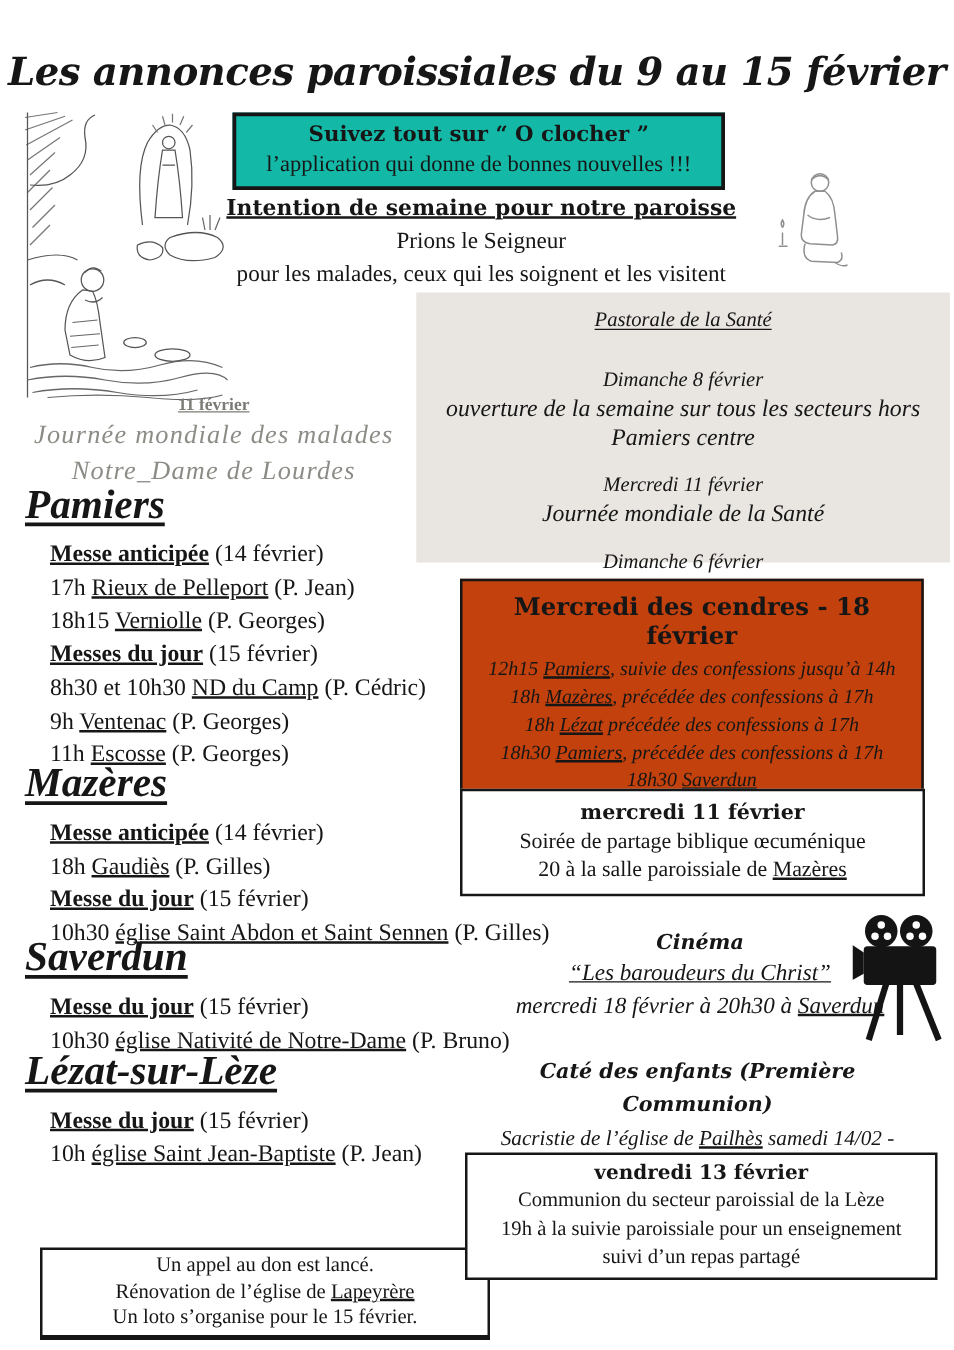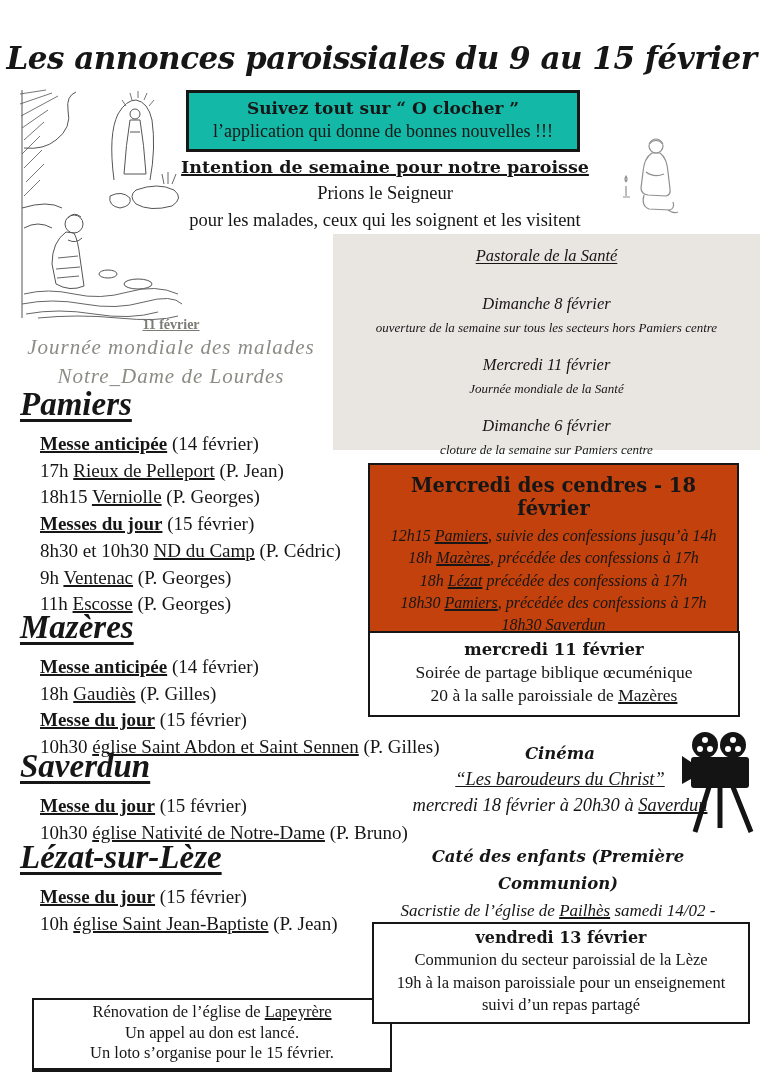--- a/index.html
+++ b/index.html
@@ -14,21 +14,21 @@
   .fb1{font-size:17px;font-weight:bold;font-family:"DejaVu Serif",serif;}
   .fb2{font-size:18px;margin-top:3px;}
   .intention{position:absolute;left:150px;top:157px;width:470px;text-align:center;}
   .int-h{font-size:17.5px;font-weight:bold;text-decoration:underline;text-decoration-thickness:1.5px;font-family:"DejaVu Serif",serif;}
   .int-l{font-size:18.5px;margin-top:6px;}
   .pastorale{position:absolute;left:333px;top:234px;width:427px;height:216px;background:#e9e6e2;
         text-align:center;font-style:italic;}
   .past-title{margin-top:12px;font-size:16.5px;text-decoration:underline;text-underline-offset:2px;}
   .past-date{font-size:16.5px;line-height:24px;margin-top:14px;}
   .past-date.first{margin-top:26px;}
-  .past-text{font-size:13px;line-height:23px;}
+  .past-text{font-size:19px;line-height:23px;}
   .caption{position:absolute;left:6px;top:317px;width:330px;text-align:center;color:#8c8c86;}
   .cap-date{font-size:14px;font-weight:bold;text-decoration:underline;color:#7c7c76;}
   .cap-line{font-size:21px;font-style:italic;line-height:29px;letter-spacing:1px;}
   .section{position:absolute;left:20px;width:440px;}
   .section h2{margin:0 0 9px 0;font-size:33px;font-style:italic;font-weight:bold;line-height:36px;
         text-decoration:underline;text-decoration-thickness:2.5px;text-underline-offset:4px;display:inline-block;}
   .mass-line{font-size:19px;line-height:26.7px;margin-left:20px;white-space:nowrap;}
   .bu{font-weight:bold;text-decoration:underline;text-decoration-thickness:2px;}
   .u{text-decoration:underline;text-decoration-thickness:1.5px;}
   .cendres{position:absolute;left:368px;top:463px;width:363px;border:2px solid #161616;background:#c2410c;
@@ -213,24 +213,24 @@
   <div class="cate">
     <div class="cate-title">Caté des enfants (Première Communion)</div>
     <div class="cate-l1"><span>Sacristie de l’église de </span><span class="u">Pailhès</span><span> samedi 14/02 -</span></div>
     <div class="cate-l2">de 10h30 à 12h</div>
   </div>
 
   <div class="vendredi">
     <div class="vend-title">vendredi 13 février</div>
     <div>
         <div class="vend-line">Communion du secteur paroissial de la Lèze</div>
-        <div class="vend-line">19h à la maison paroissiale pour un enseignement</div>
+        <div class="vend-line">19h à la suivie paroissiale pour un enseignement</div>
         <div class="vend-line">suivi d’un repas partagé</div>
       </div>
   </div>
 
   <div class="renovation">
+    <div class="ren-line">Un appel au don est lancé.</div>
     <div class="ren-line"><span>Rénovation de l’église de </span><span class="u">Lapeyrère</span></div>
-    <div class="ren-line">Un appel au don est lancé.</div>
     <div class="ren-line">Un loto s’organise pour le 15 février.</div>
   </div>
 
 </div>
 
 </body></html>

